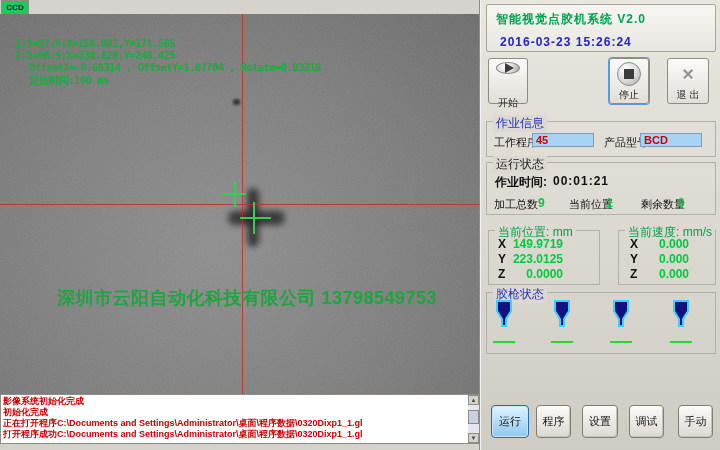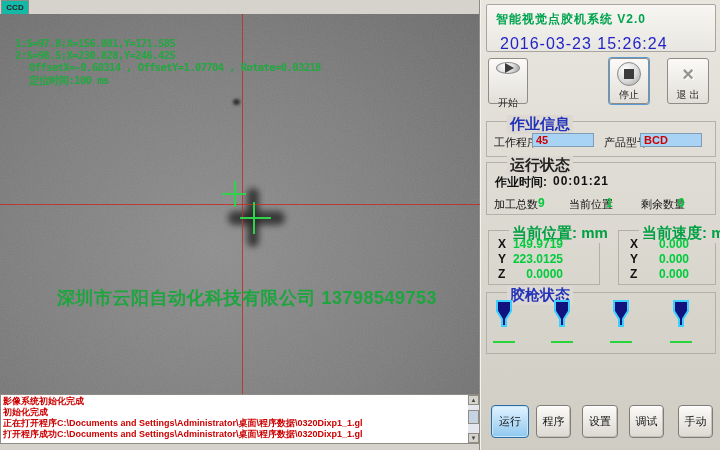--- a/index.html
+++ b/index.html
@@ -8,21 +8,21 @@
     width:720px; height:450px; position:relative; overflow:hidden;
     background:#d6d3cc;
     font-family:"Liberation Sans", sans-serif;
   }
 
   
   #tabbar { position:absolute; left:0; top:0; width:480px; height:14px; background:#d6d3cc; }
   .tab { position:absolute; top:17px; height:15px; font-size:8px; font-weight:bold; color:#222;
          display:flex; align-items:center; justify-content:center;
          border:1px solid #8f8c85; border-bottom:none; background:#cfccc5; cursor:pointer; }
-  .tab.active { top:0; height:14px; background:#14b8a6; z-index:2; }
+  .tab.active { top:0; height:14px; background:#22c55e; z-index:2; }
   #tab-ccd { left:1px; width:28px; }
   #tab-cad { left:29px; width:23px; }
 
   
   #camera { position:absolute; left:0; top:14px; width:480px; height:380px; overflow:hidden;
     background:radial-gradient(ellipse at 45% 62%, #8e8e8e 0%, #7d7d7d 55%, #6b6b6b 100%); }
   #cam-noise { position:absolute; left:0; top:0; z-index:1; }
   .ovl { position:absolute; z-index:5; font-family:"DejaVu Sans Mono", monospace;
          font-size:10.5px; letter-spacing:-0.6px; font-weight:bold; color:#1fa93e; white-space:pre; }
   #ov1 { left:15px; top:23px; }
@@ -58,42 +58,42 @@
               background:#c6d3e2; border:1px solid #8f8c85; cursor:pointer; }
 
   
   #panel { position:absolute; left:480px; top:0; width:240px; height:450px;
            background:linear-gradient(180deg,#e9e6df 0%,#dbd8d0 55%,#cfccc4 100%);
            border-left:1px solid #f4f3f0; box-shadow:-1px 0 0 #8d8a84; }
   #title-box { position:absolute; left:5px; top:4px; width:230px; height:48px;
                background:linear-gradient(#f7f6f2,#e8e6e0); border:1px solid #a8a59e; border-radius:2px; }
   #app-title { position:absolute; left:9px; top:6px; font-size:12px; font-weight:bold;
                color:#00a44f; letter-spacing:1px; white-space:nowrap; }
-  #app-datetime { position:absolute; left:13px; top:30px; font-size:16px; font-weight:normal;
+  #app-datetime { position:absolute; left:13px; top:30px; font-size:12px; font-weight:bold;
                   color:#2323c8; letter-spacing:1px; white-space:nowrap; }
 
   .cbtn { position:absolute; top:58px; width:40px; height:46px; cursor:pointer;
           background:linear-gradient(#fbfaf8,#e2dfd8); border:1px solid #8f8c86; border-radius:3px;
           display:flex; flex-direction:column; align-items:center; padding-top:3px; }
   .cbtn.focused { box-shadow:0 0 0 1px #5b9bd5; }
   .cbtn .circle { width:24px; height:24px; border-radius:50%;
                   background:radial-gradient(circle at 35% 30%, #ffffff, #dadada 55%, #9e9e9e 100%);
                   border:1px solid #8a8a8a; display:flex; align-items:center; justify-content:center; }
   .cbtn .plain { background:none; border:none; border-radius:0; }
   .cbtn .lbl { font-size:10px; color:#222; margin-top:2px; white-space:nowrap; }
   #btn-start { left:7px;gap:20px; } #btn-continue { left:68px; } #btn-stop { left:128px; } #btn-exit { left:186px; width:42px; }
   .g-play { width:0; height:0; border-left:9px solid #3c3c3c; border-top:5px solid transparent;
             border-bottom:5px solid transparent; margin-left:3px; }
   .g-pause { width:3px; height:10px; background:#3c3c3c; box-shadow:5px 0 0 #3c3c3c; margin-right:5px; }
   .g-stop { width:10px; height:10px; background:#3c3c3c; }
   .g-x { font-size:20px; font-weight:bold; color:#98958e; line-height:20px; text-shadow:1px 1px 0 #fff; }
 
   .groupbox { position:absolute; border:1px solid #b3b0a9; }
-  .gb-label { position:absolute; top:-7px; left:20px; background:#ddd9d2; padding:0 3px;
-              font-size:15px; font-weight:bold; white-space:nowrap; }
+  .gb-label { position:absolute; top:-7px; left:6px; background:#ddd9d2; padding:0 3px;
+              font-size:12px; font-weight:normal; white-space:nowrap; }
   .lbl-blue { color:#2233bb; } .lbl-dark { color:#222; } .lbl-green { color:#00a043; }
 
   #gb-job { left:5px; top:121px; width:230px; height:36px; }
   .fld-label { position:absolute; font-size:11px; color:#111; white-space:nowrap; }
   .bluefield { position:absolute; background:#a9d3f5; border:1px solid #7f9cb8;
                font-size:11px; font-weight:bold; color:#cc0000; padding:0 3px; line-height:12px; }
   #job-l1 { left:7px; top:13px; } #job-in1 { left:45px; top:11px; width:62px; height:14px; }
   #job-l2 { left:117px; top:13px; } #job-in2 { left:153px; top:11px; width:62px; height:14px; }
 
   #gb-run { left:5px; top:162px; width:230px; height:53px; }

